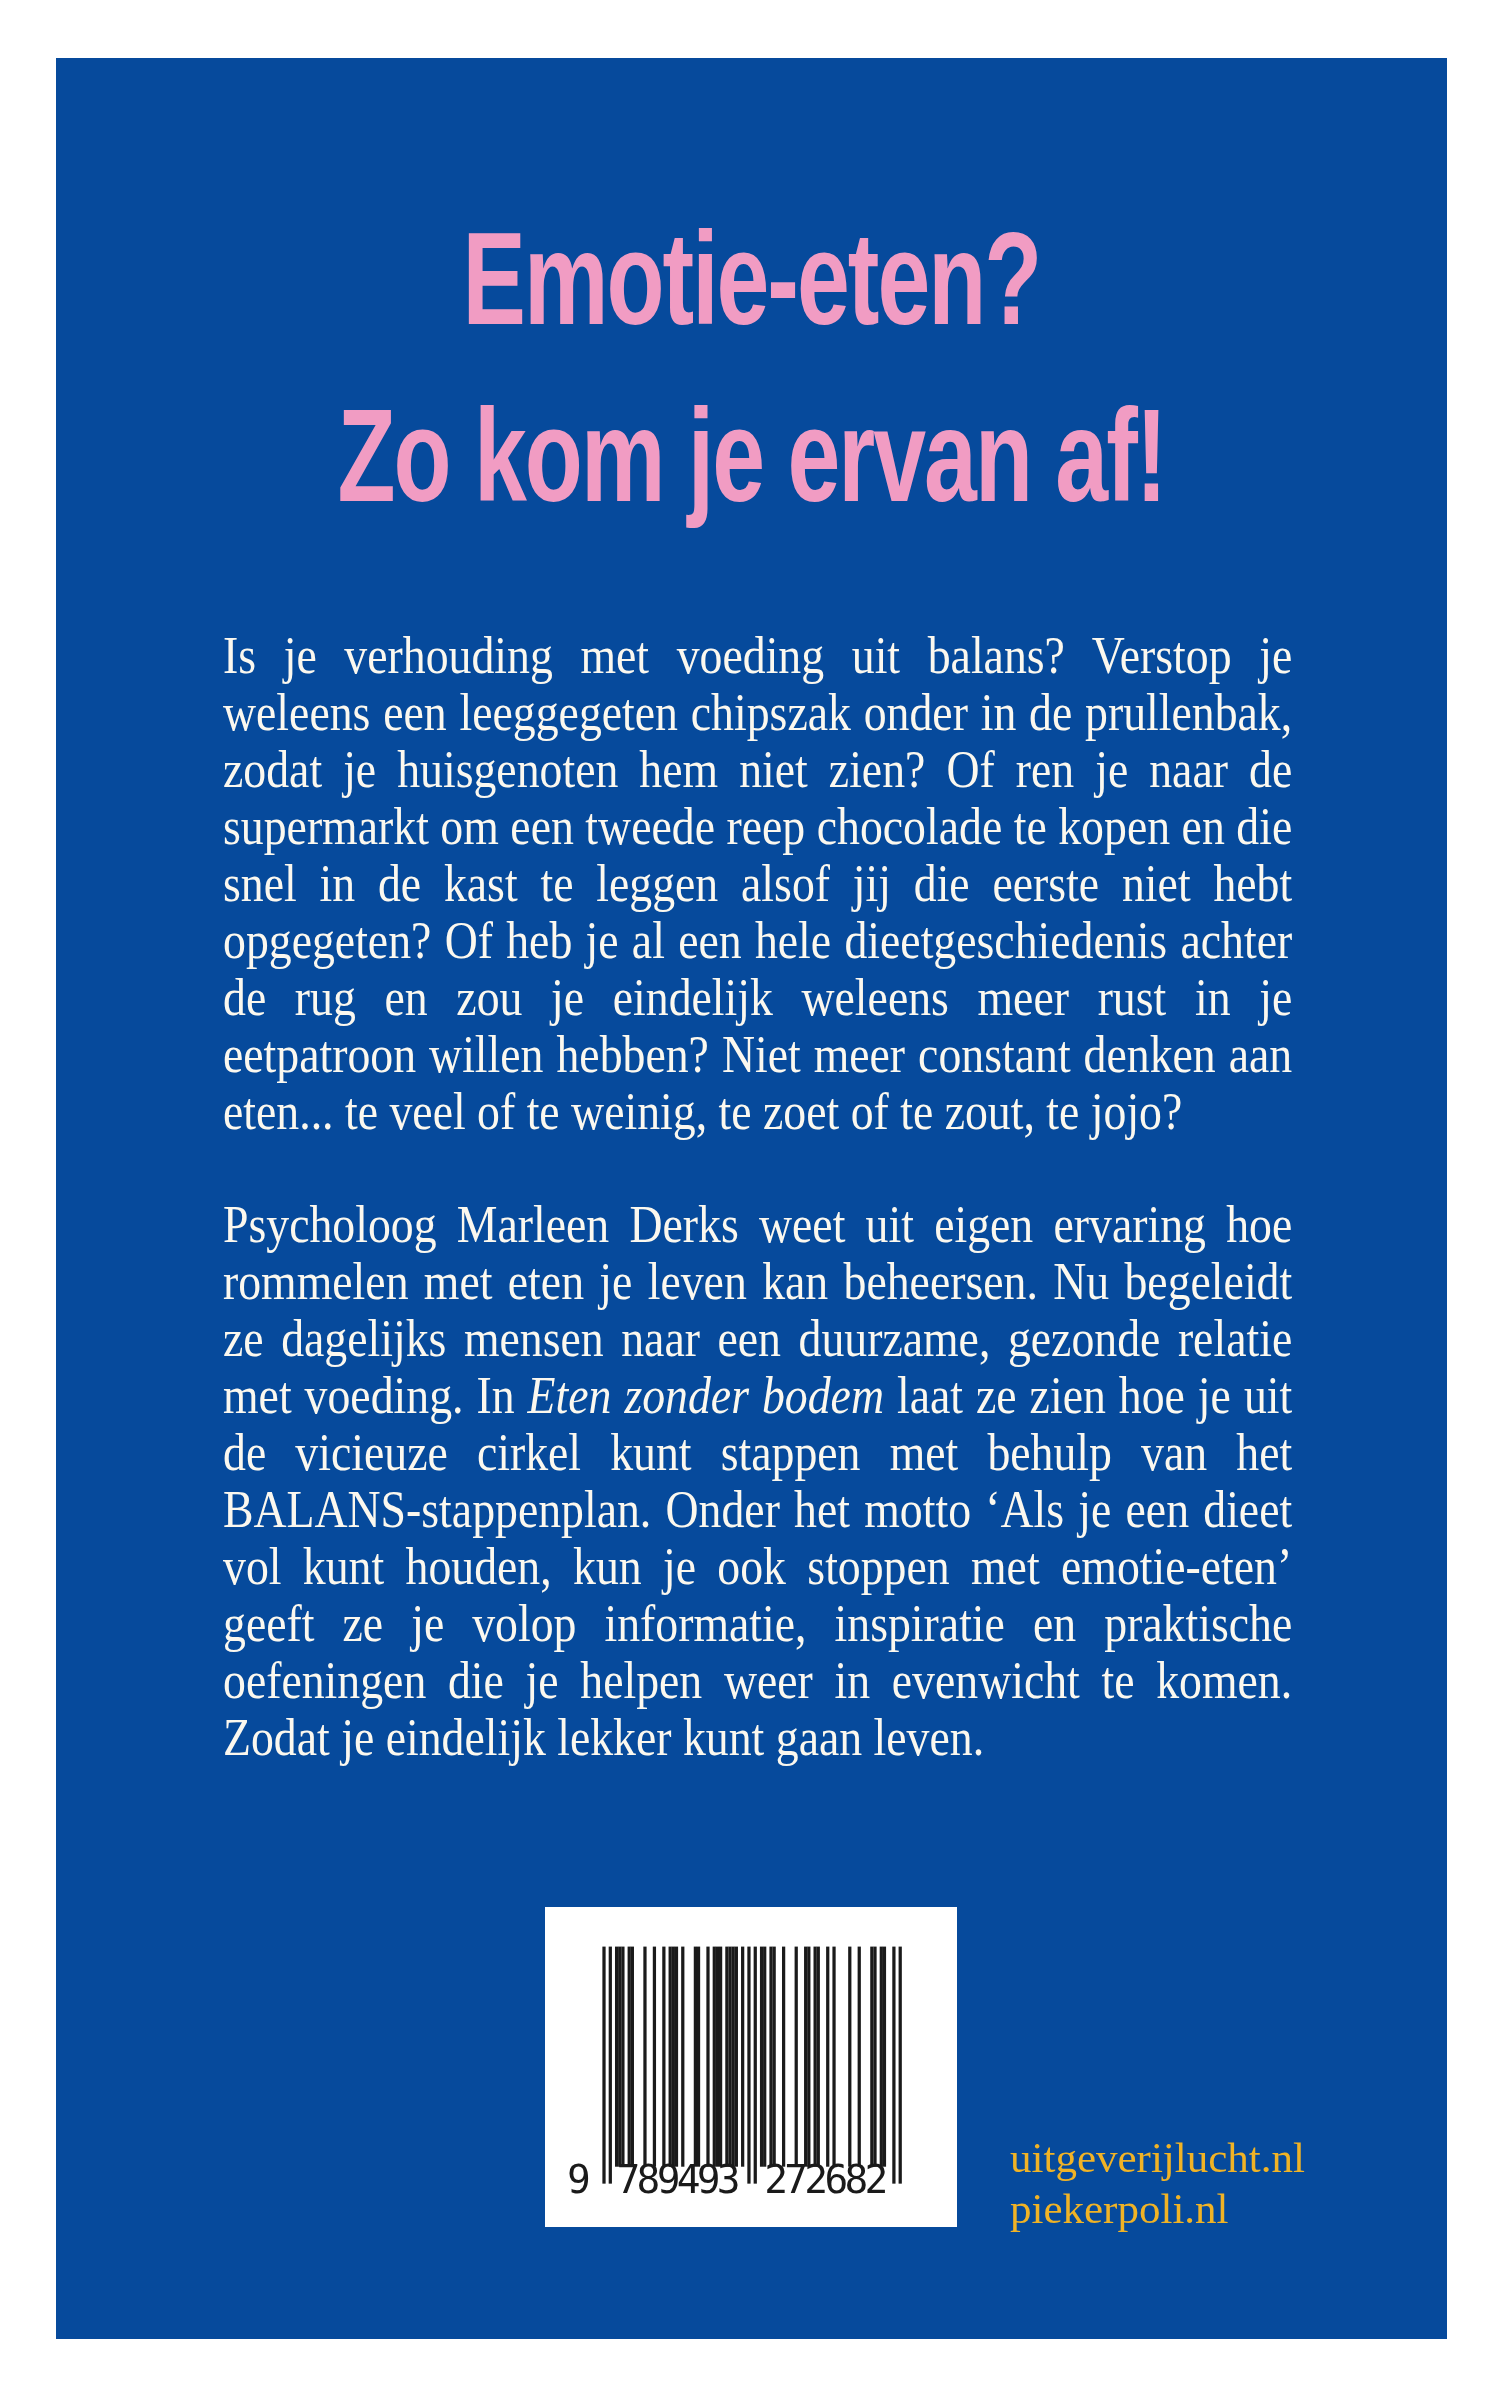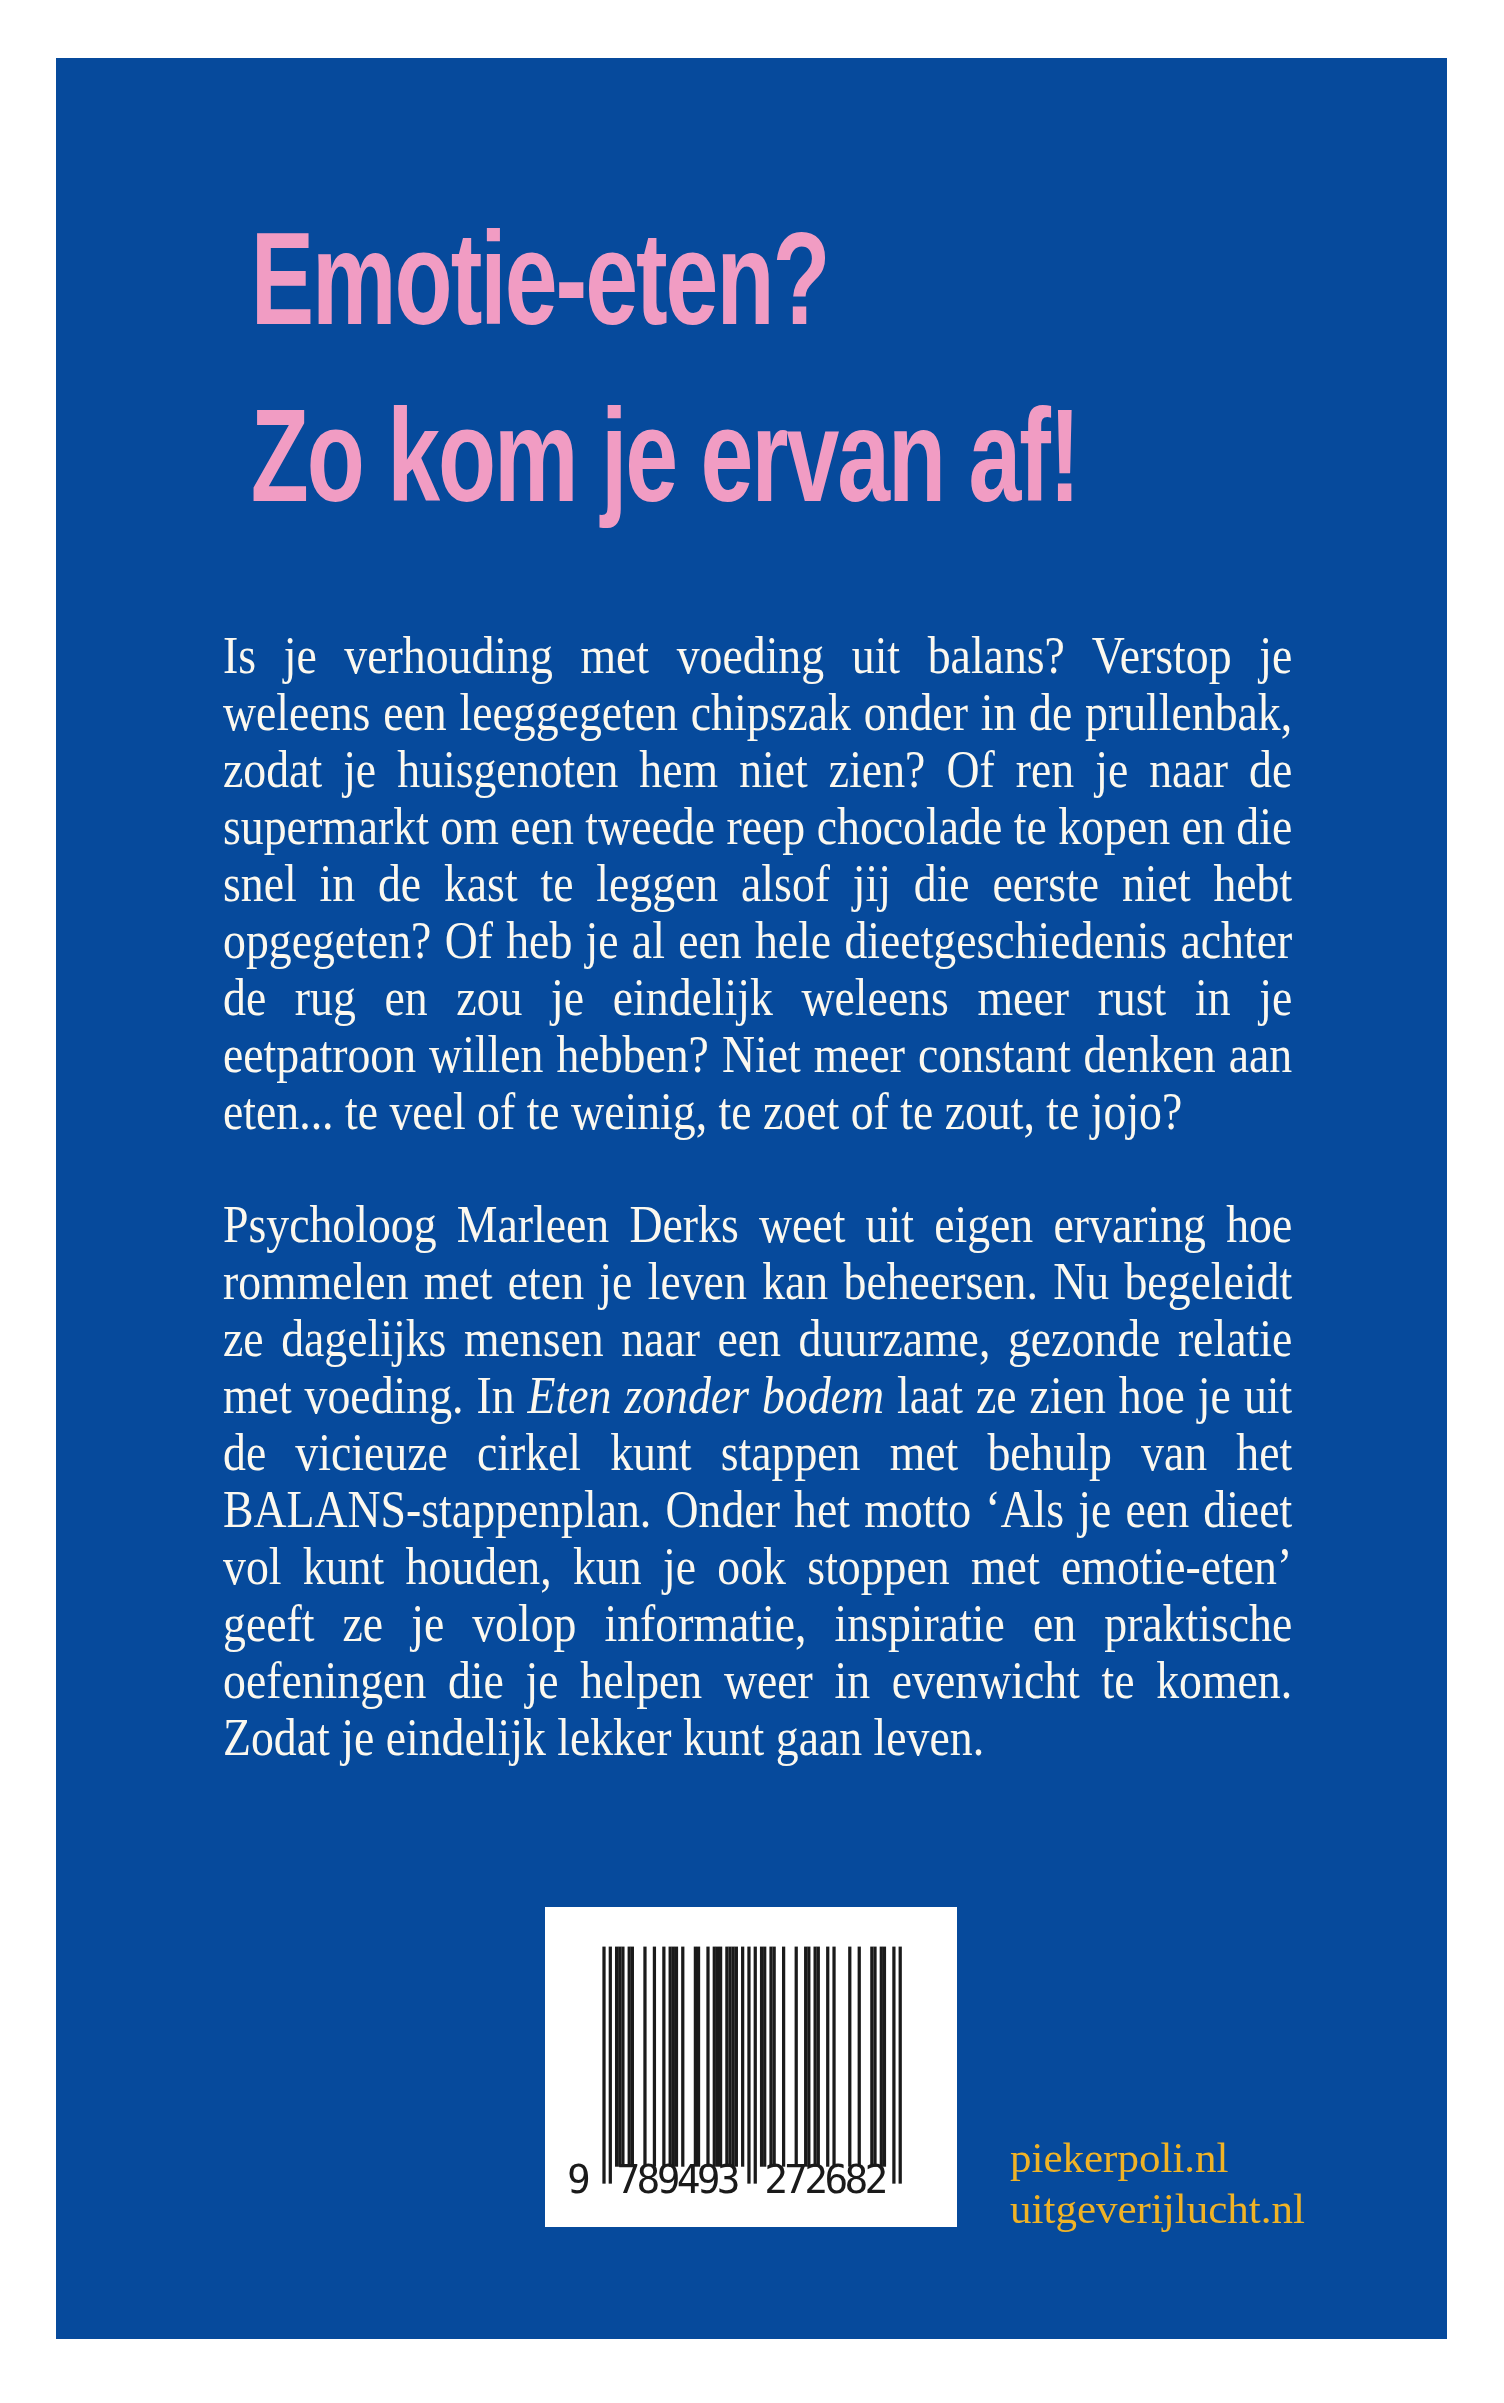--- a/index.html
+++ b/index.html
@@ -18,20 +18,21 @@
     width: 1391px;
     height: 2281px;
     background: #064A9C;
   }
   .title {
     position: absolute;
     top: 132px;
     left: 0;
     right: 0;
     margin: 0;
+    text-align: center;
     color: #F19CC3;
   }
   .title-line {
     display: block;
     white-space: nowrap;
     font-family: "Liberation Sans", sans-serif;
     font-weight: 700;
     font-size: 132px;
     line-height: 177px;
     letter-spacing: -2.8px;
@@ -147,19 +148,19 @@
             <rect x="369.20" y="42" width="3.45" height="252"></rect>
             <rect x="375.90" y="42" width="3.45" height="252"></rect>
           </g>
         <text x="36" y="304" text-anchor="middle">9</text>
         <text x="142" y="304" text-anchor="middle" textLength="132" lengthAdjust="spacing">789493</text>
         <text x="299" y="304" text-anchor="middle" textLength="132" lengthAdjust="spacing">272682</text>
       </svg>
     </div>
 
     <div class="urls">
+      <div>uitgeverijlucht.nl</div>
       <div>piekerpoli.nl</div>
-      <div>uitgeverijlucht.nl</div>
     </div>
 
   </div>
 </div>
 
 
 </body></html>

